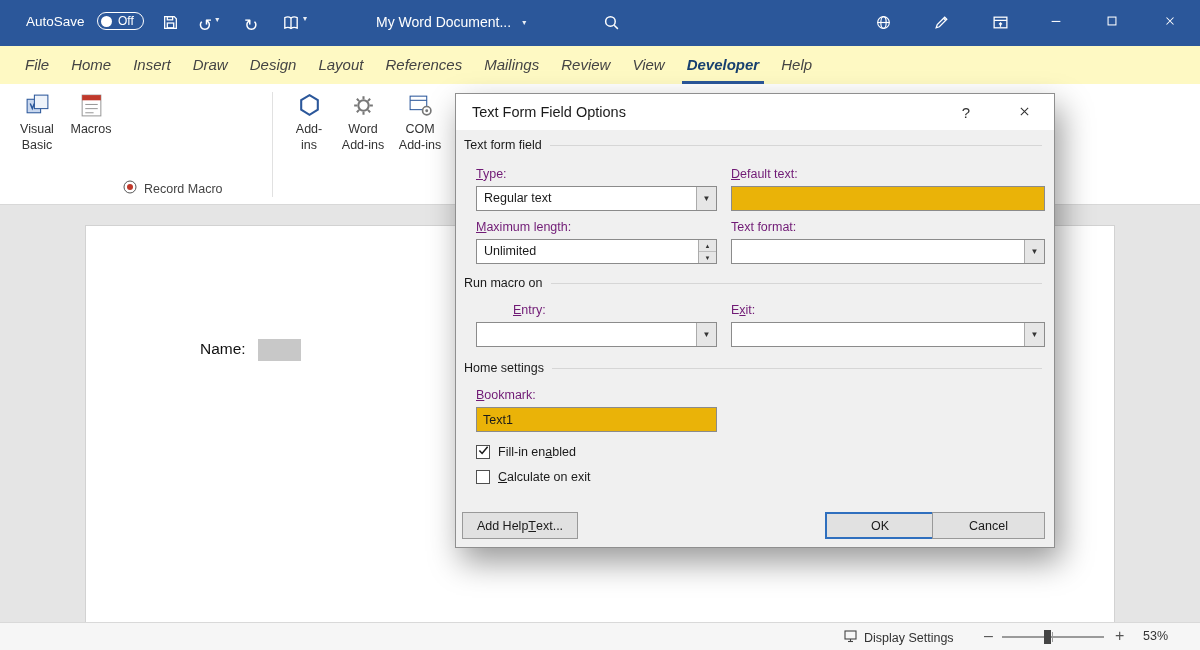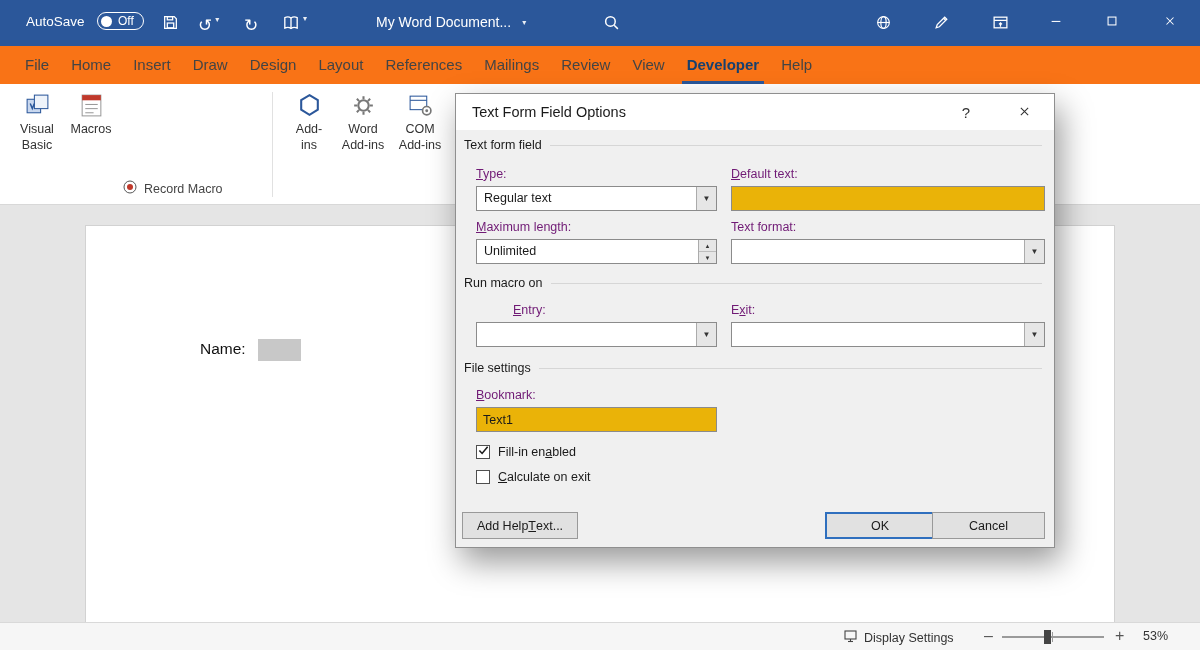--- a/index.html
+++ b/index.html
@@ -11,21 +11,21 @@
   .titlebar{position:absolute;top:0;left:0;width:1200px;height:46px;background:#2b579a;color:#fff;}
   .tb-item{position:absolute;display:flex;align-items:flex-start;color:#fff;}
   .tb-label{font-size:13.5px;}
   .autosave-pill{display:flex;align-items:center;gap:6px;border:1px solid #fff;border-radius:10px;padding:1px 9px 1px 3px;font-size:12px;}
   .autosave-dot{width:11px;height:11px;border-radius:50%;background:#fff;}
   .tb-chev{font-size:8px;opacity:.9;margin-left:3px;}
   .doc-title{font-size:14px;display:flex;align-items:center;gap:8px;}
   .winbtn{position:absolute;top:0;width:44px;height:46px;display:flex;align-items:center;justify-content:center;}
 
   
-  .tabsrow{position:absolute;top:46px;left:0;width:1200px;height:38px;background:#f97316;}
+  .tabsrow{position:absolute;top:46px;left:0;width:1200px;height:38px;background:#fef9c3;font-style:italic;}
   .tabs{position:absolute;left:14px;top:0;height:38px;display:flex;}
   .tab{position:relative;padding:0 11px;line-height:37px;font-size:15px;color:#444;cursor:default;}
   .tab.active{color:#17406f;font-weight:bold;}
   .tab.active::after{content:"";position:absolute;left:6px;right:6px;bottom:0;height:3px;background:#2b579a;}
   .pillbtn{position:absolute;top:49px;height:31px;border:1px solid #c6c6c6;border-radius:4px;background:#fff;display:flex;align-items:center;justify-content:center;gap:5px;}
   .editing-btn{border-color:#a9bede;color:#2b579a;font-size:13.5px;font-weight:bold;}
 
   
   .ribbon{position:absolute;top:84px;left:0;width:1200px;height:121px;background:#fff;border-bottom:1px solid #d8d8d8;}
   .bigbtn{position:absolute;top:5px;width:56px;display:flex;flex-direction:column;align-items:center;gap:1px;font-size:12.5px;color:#333;line-height:15px;text-align:center;}
@@ -381,21 +381,21 @@
     <div class="combo" style="left:20px;top:228px;width:241px;">
       <span class="val"></span>
       <span class="drop">▼</span>
     </div>
     <div class="combo" style="left:275px;top:228px;width:314px;">
       <span class="val"></span>
       <span class="drop">▼</span>
     </div>
 
     <div class="dlg-group" style="top:267px;">
-      <span>File settings</span>
+      <span>Home settings</span>
         <span class="rule"></span>
     </div>
 
     <span class="fld-label" style="left:20px;top:294px;"><u>B</u>ookmark:</span>
     <input class="txt" style="left: 20px; top: 313px; width: 241px;" value="Text1">
 
     <div class="chkrow" style="left:20px;top:351px;">
       <span class="chkbox">
         <span><svg width="11" height="11" viewBox="0 0 12 12" fill="none" stroke="#1a1a1a" stroke-width="1.7">
               <path d="M1.5 6l3 3.2L10.5 2"></path>

